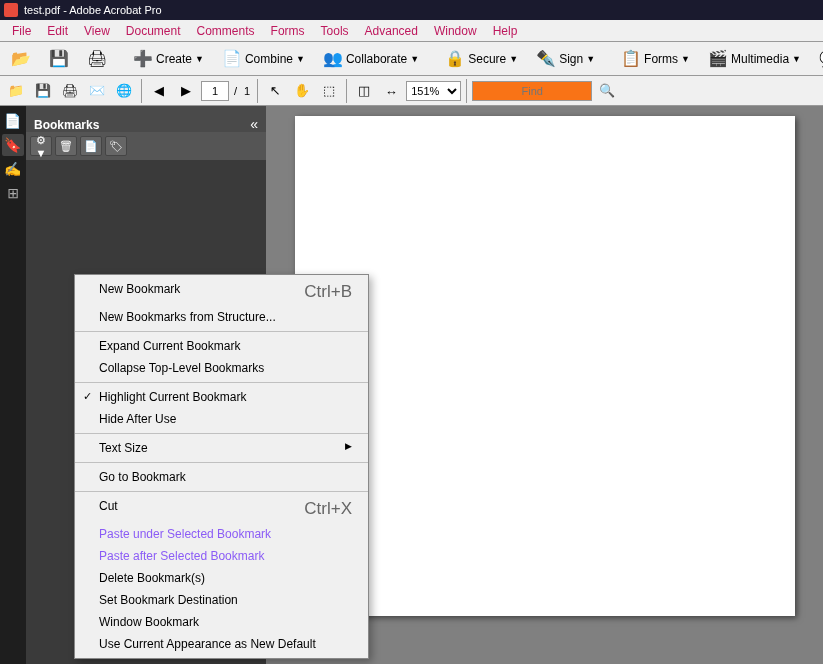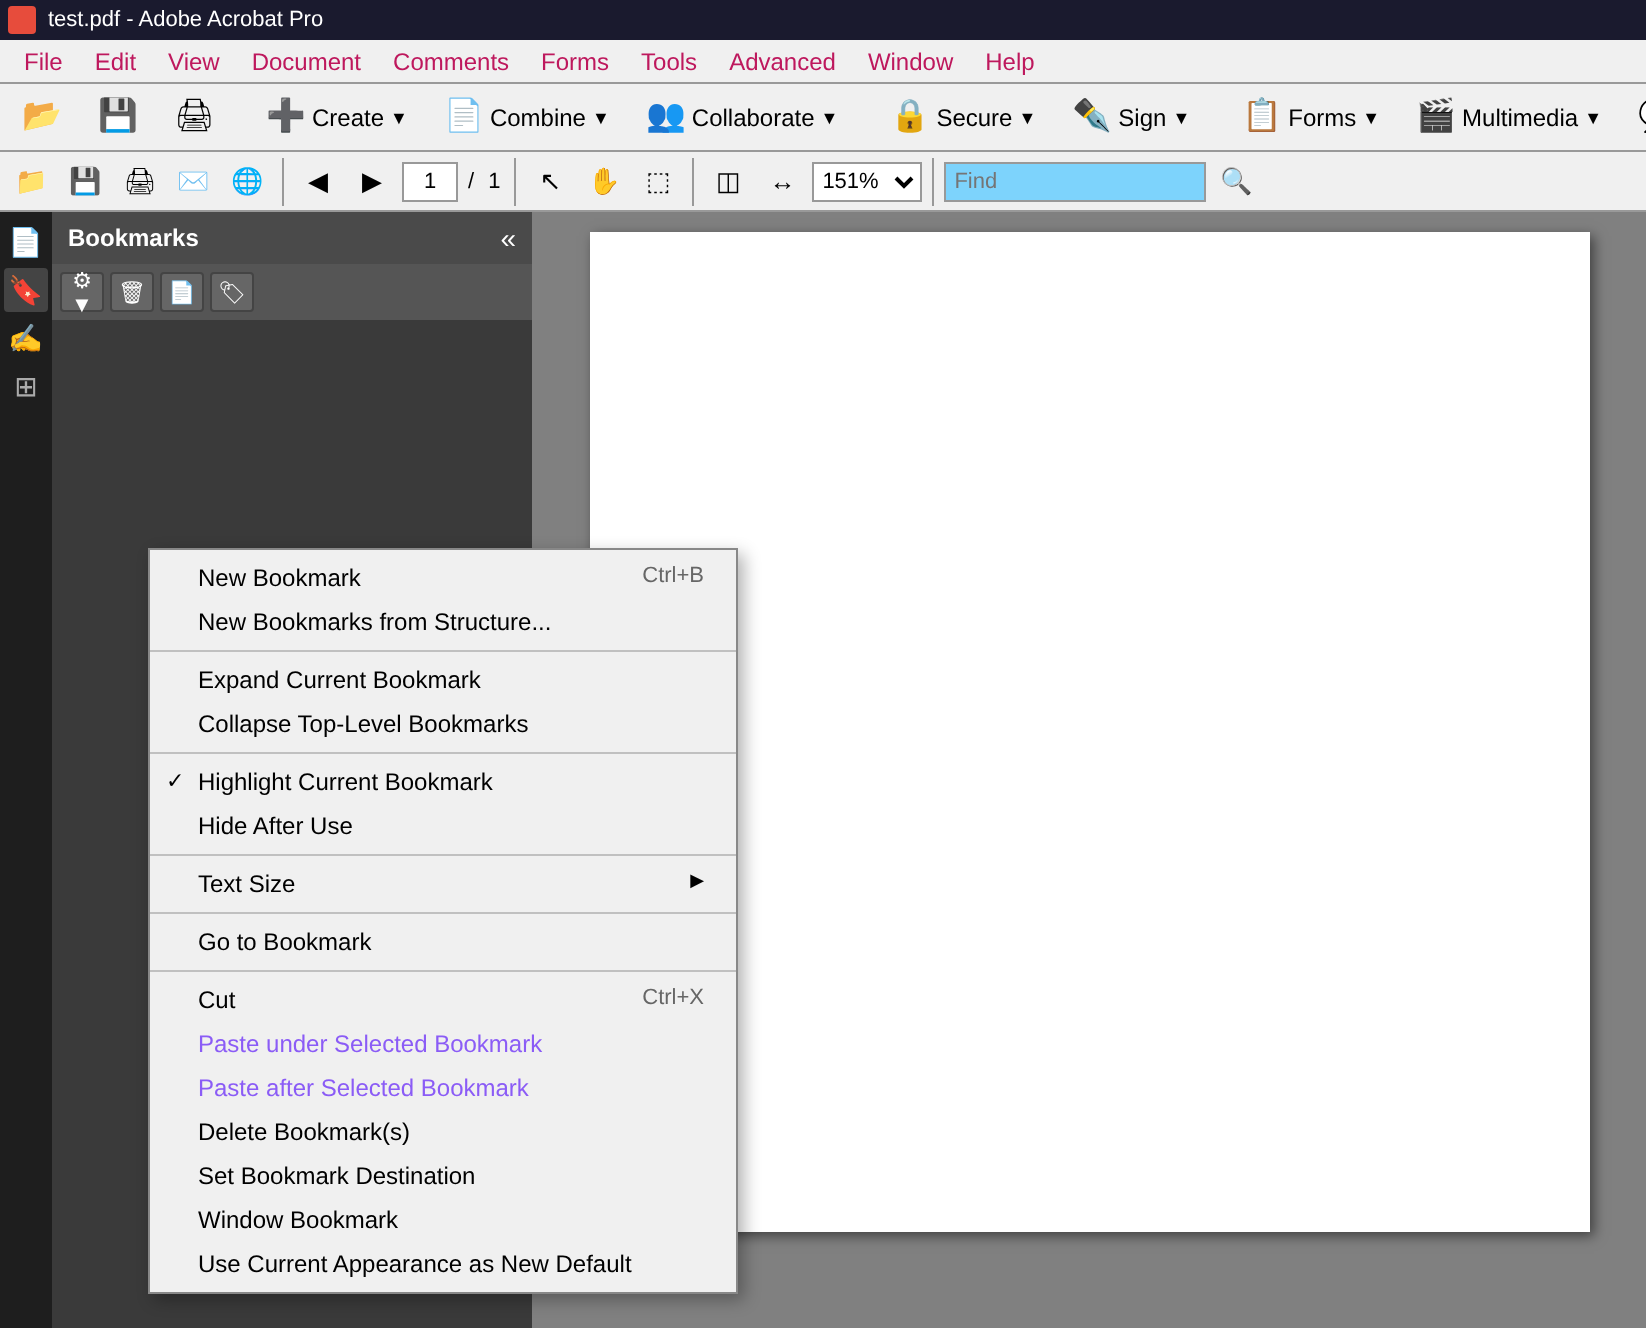--- a/index.html
+++ b/index.html
@@ -97,25 +97,26 @@
       background: white;
     }
     .page-sep { font-size: 11px; padding: 0 2px; }
     .zoom-select {
       width: 55px; height: 20px;
       border: 1px solid #999;
       font-size: 11px;
       background: white;
     }
     .find-input {
-      width: 131px; height: 20px;
+      width: 120px; height: 20px;
       border: 1px solid #999;
       font-size: 11px;
       padding: 0 4px;
-      background: #7dd3fc;
+      background: #f97316;
+      text-align: center;
     }
 
     
     .main-area {
       display: flex;
       height: calc(664px - 20px - 22px - 34px - 30px);
       background: #808080;
     }
 
     
@@ -124,21 +125,21 @@
       background: #383838;
       display: flex;
       flex-direction: column;
       position: relative;
     }
     .sidebar-header {
       background: #4a4a4a;
       color: white;
       height: 26px;
       display: flex;
-      align-items: center;
+      align-items: flex-end;
       padding: 0 8px;
       font-size: 12px;
       font-weight: bold;
     }
     .sidebar-header-btn {
       margin-left: auto;
       color: white;
       cursor: pointer;
       font-size: 14px;
       background: none;
@@ -231,21 +232,21 @@
       position: absolute;
       left: 8px;
       font-size: 11px;
     }
     .ctx-item.checked { position: relative; }
     .ctx-separator {
       height: 1px;
       background: #c0c0c0;
       margin: 3px 0;
     }
-    .ctx-shortcut { color: #666; font-size: 11px; }
+    .ctx-shortcut { color: #666; font-size: 17px; }
     .ctx-arrow { font-size: 9px; }
   </style>
 </head>
 <body>
 
 <div class="title-bar">
   <div class="title-bar-icon"></div>
   <span>test.pdf - Adobe Acrobat Pro</span>
 </div>
 

